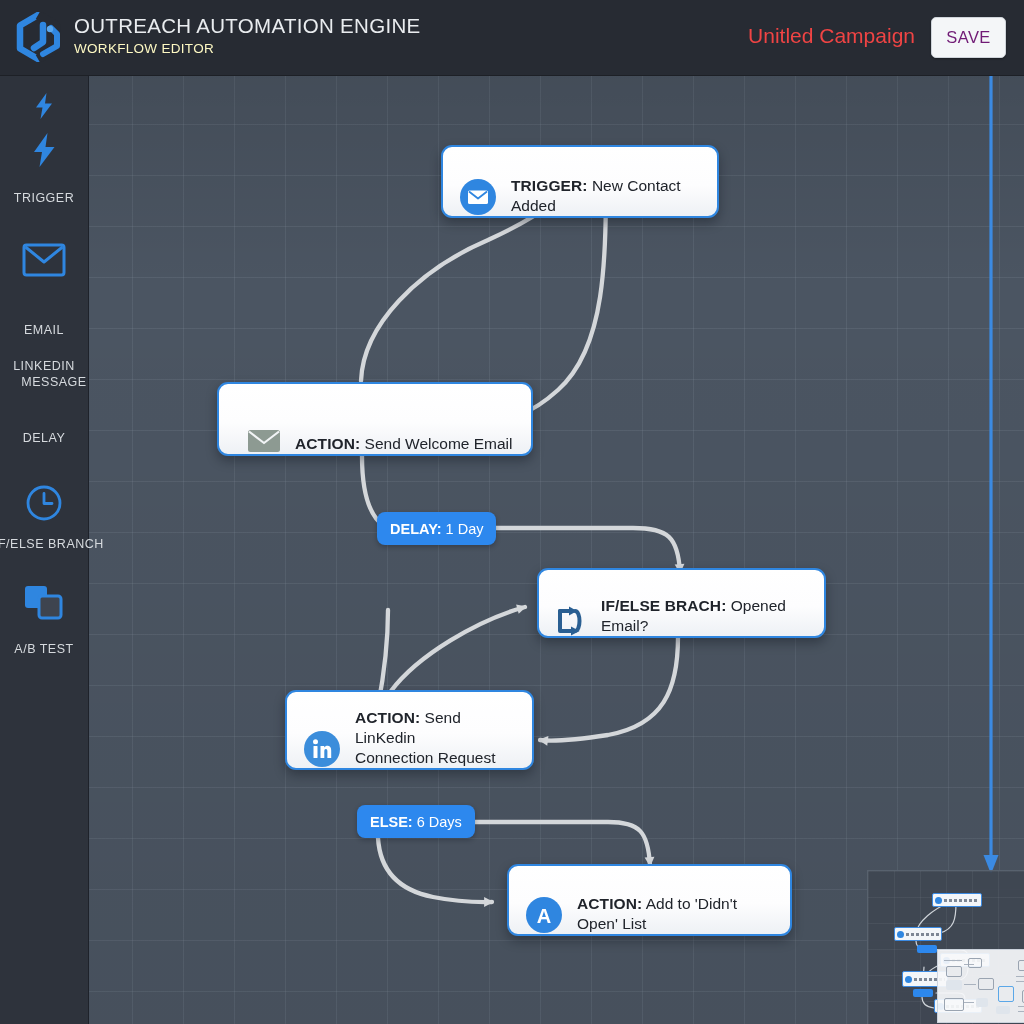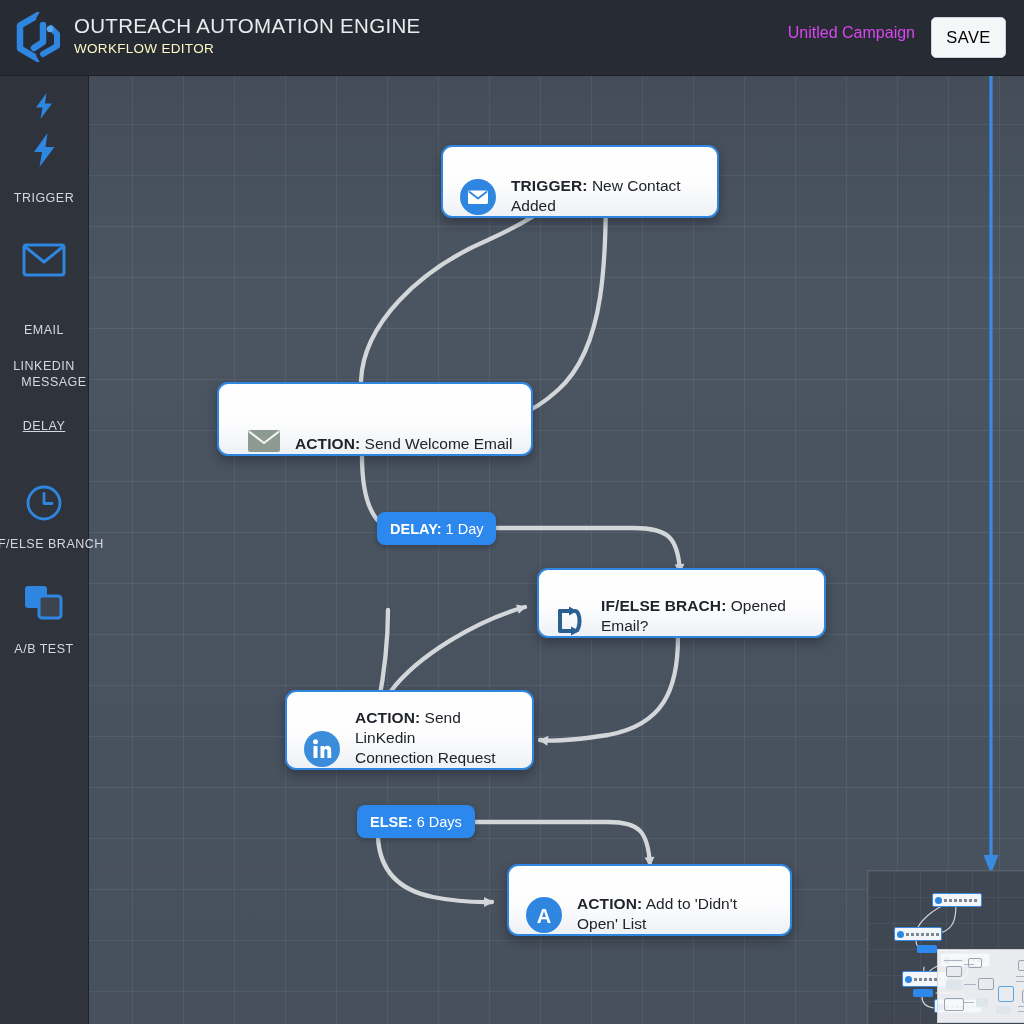--- a/index.html
+++ b/index.html
@@ -47,34 +47,34 @@
     letter-spacing: 0.3px;
     color: #fef9c3;
     font-weight: 400;
     line-height: 17px;
     margin-top: 2px;
     white-space: nowrap;
   }
   .campaign-name {
     position: absolute;
     right: 109px; top: 24px;
-    font-size: 16px;
-    color: #d946ef;
+    font-size: 21px;
+    color: #ef4444;
     font-weight: 400;
     white-space: nowrap;
     text-align: center;
   }
   .save-button {
     position: absolute;
     right: 18px; top: 17px;
     width: 73px; height: 39px;
     background: #f4f6f8;
     border: 1px solid #cfd4da;
     border-radius: 5px;
-    color: #000000;
+    color: #701a75;
     font-size: 16.5px;
     letter-spacing: 0.4px;
     display: flex;
     align-items: center;
     justify-content: center;
     cursor: pointer;
     box-shadow: 0 1px 2px rgba(0,0,0,0.35);
   }
 
   
@@ -312,21 +312,21 @@
         <rect x="2" y="2" width="40" height="30" rx="2.5" fill="none" stroke="#2f86e0" stroke-width="3"></rect>
         <path d="M3.5 4 L22 19 L40.5 4" fill="none" stroke="#2f86e0" stroke-width="3" stroke-linejoin="round"></path>
       </svg>
     </div>
 
     <div class="sb-label" style="top:247px;">EMAIL</div>
 
     <div class="sb-label" style="top:283px;">LINKEDIN</div>
     <div class="sb-label" style="top:299px;padding-left:10px;">MESSAGE</div>
 
-    <div class="sb-label" style="top:343px;text-decoration:underline;">DELAY</div>
+    <div class="sb-label" style="top:355px;">DELAY</div>
 
     <div class="sb-icon" style="top:409px;height:38px;">
       <svg width="38" height="38" viewBox="0 0 38 38">
         <circle cx="19" cy="19" r="16" fill="none" stroke="#2f86e0" stroke-width="2.8"></circle>
         <path d="M19 9.5 V19.5 H27" fill="none" stroke="#2f86e0" stroke-width="2.8" stroke-linecap="round" stroke-linejoin="round"></path>
       </svg>
     </div>
 
     <div class="sb-label overflow-left" style="top:461px;">IF/ELSE BRANCH</div>
 

